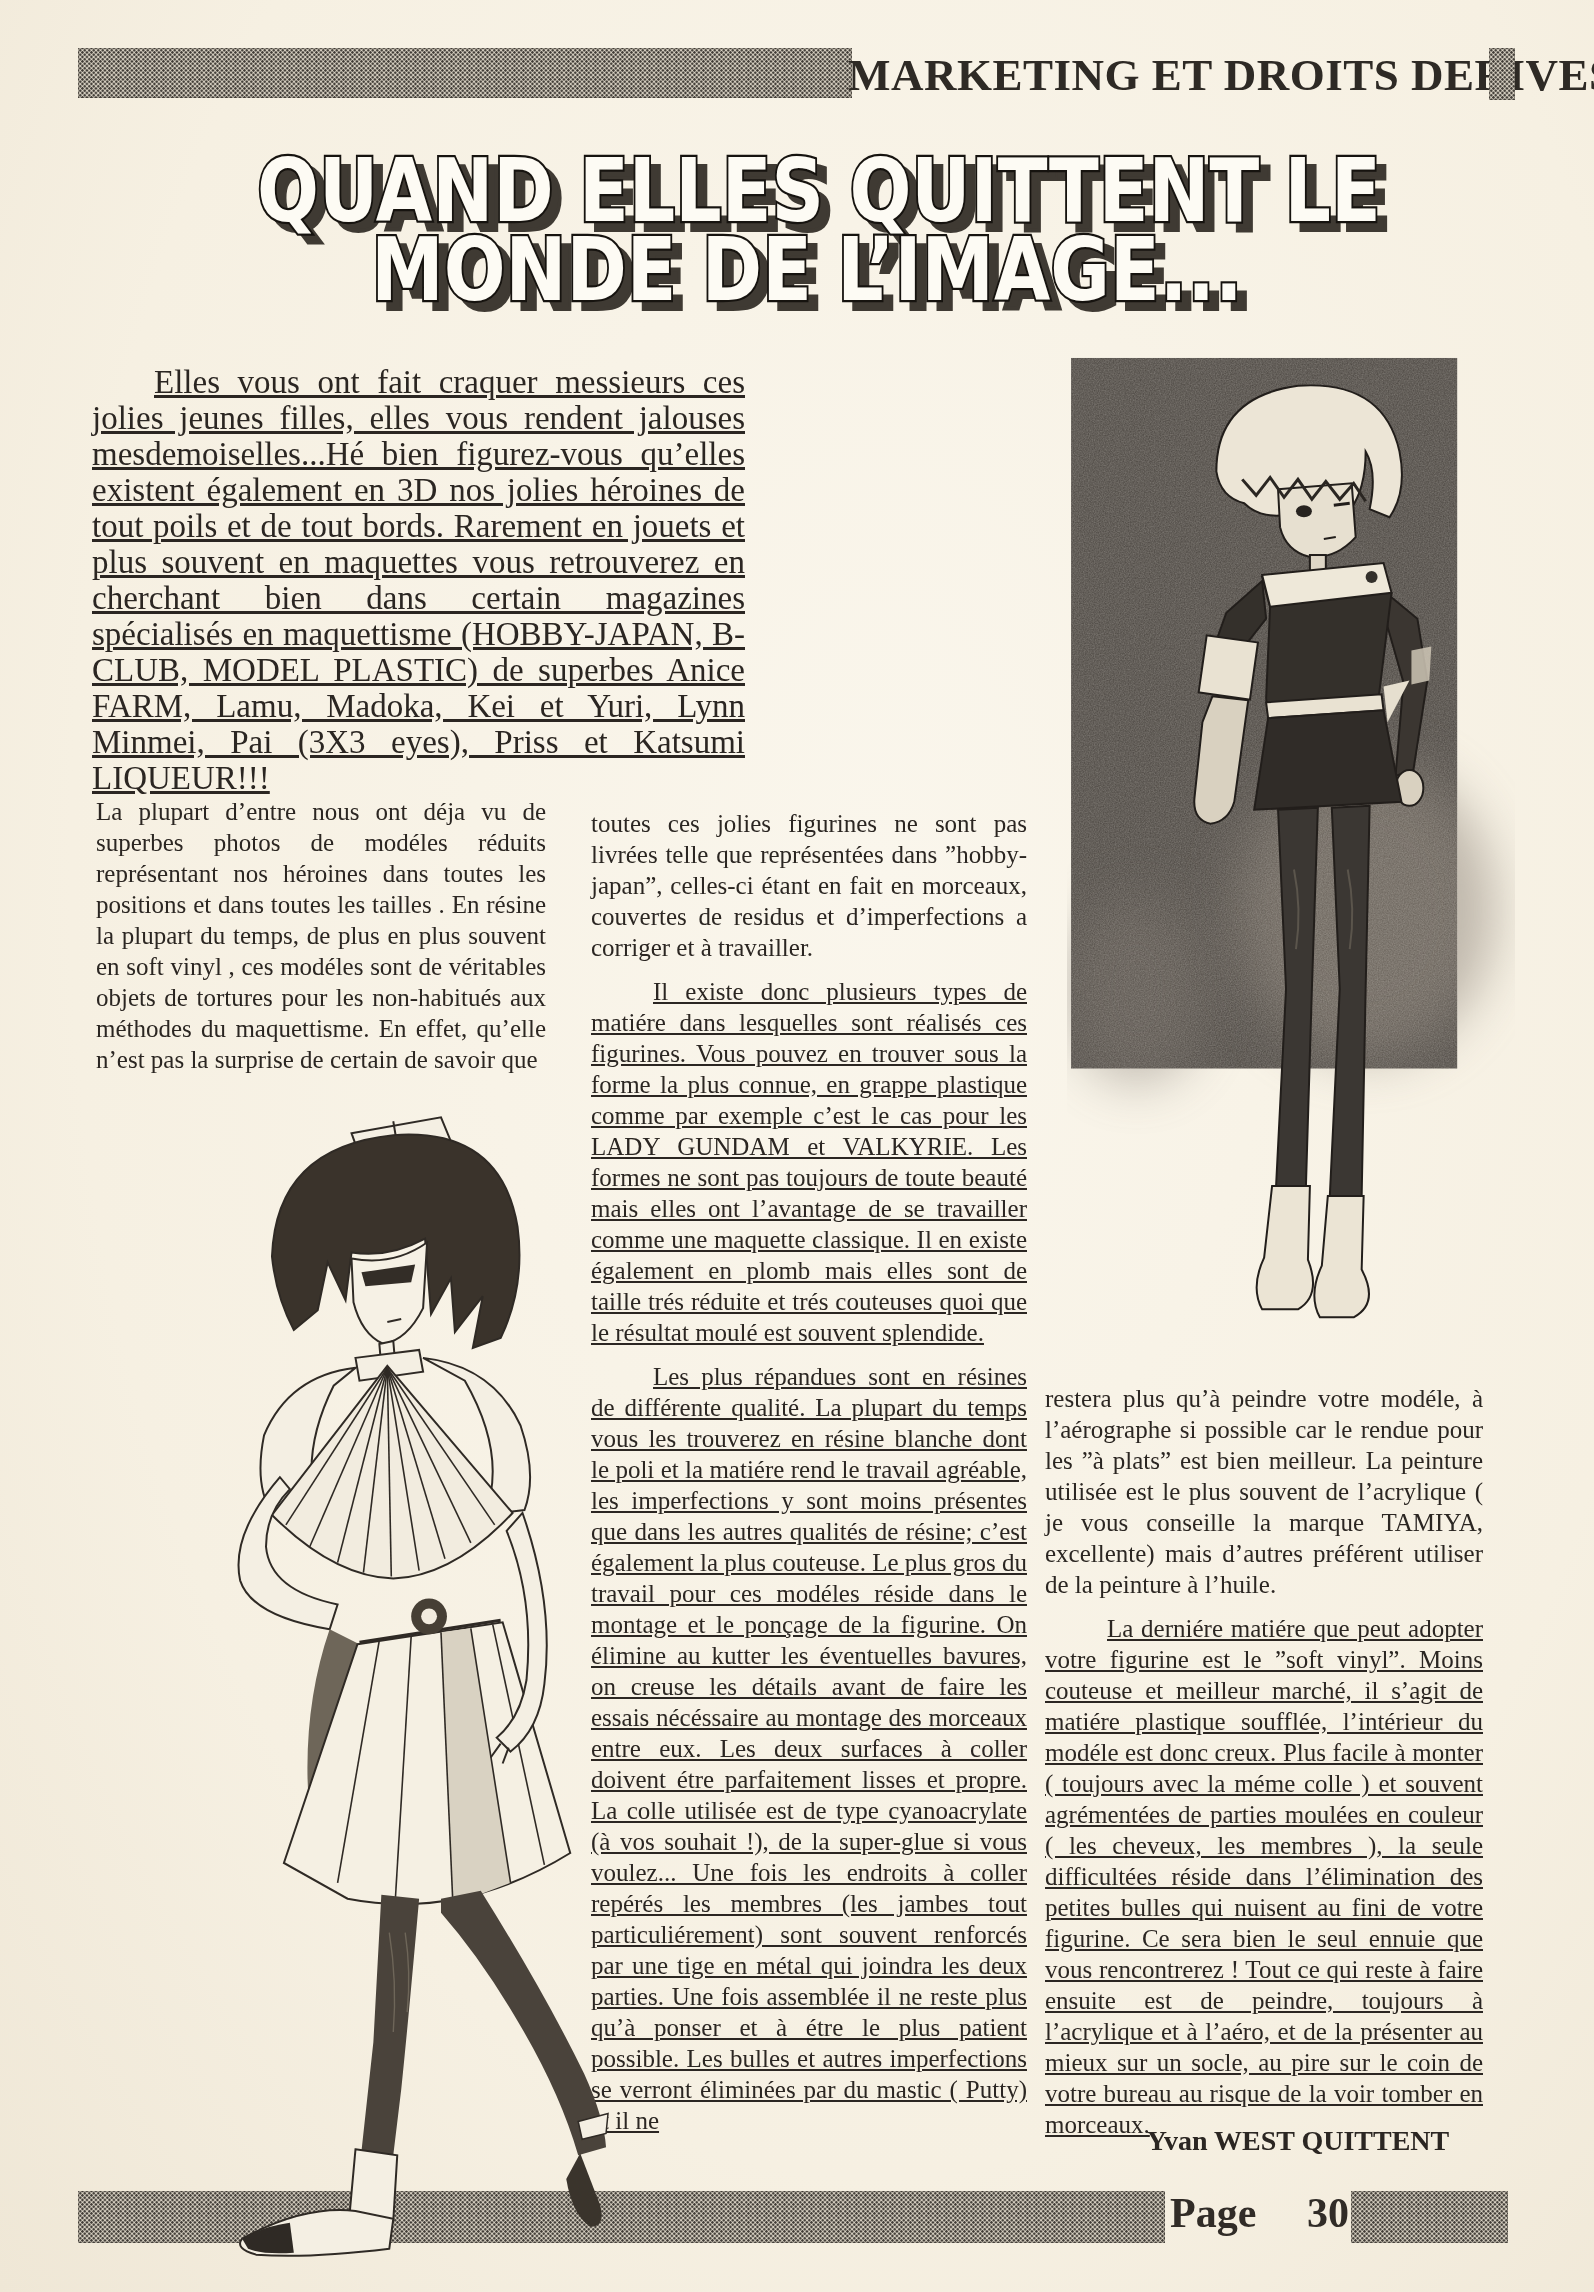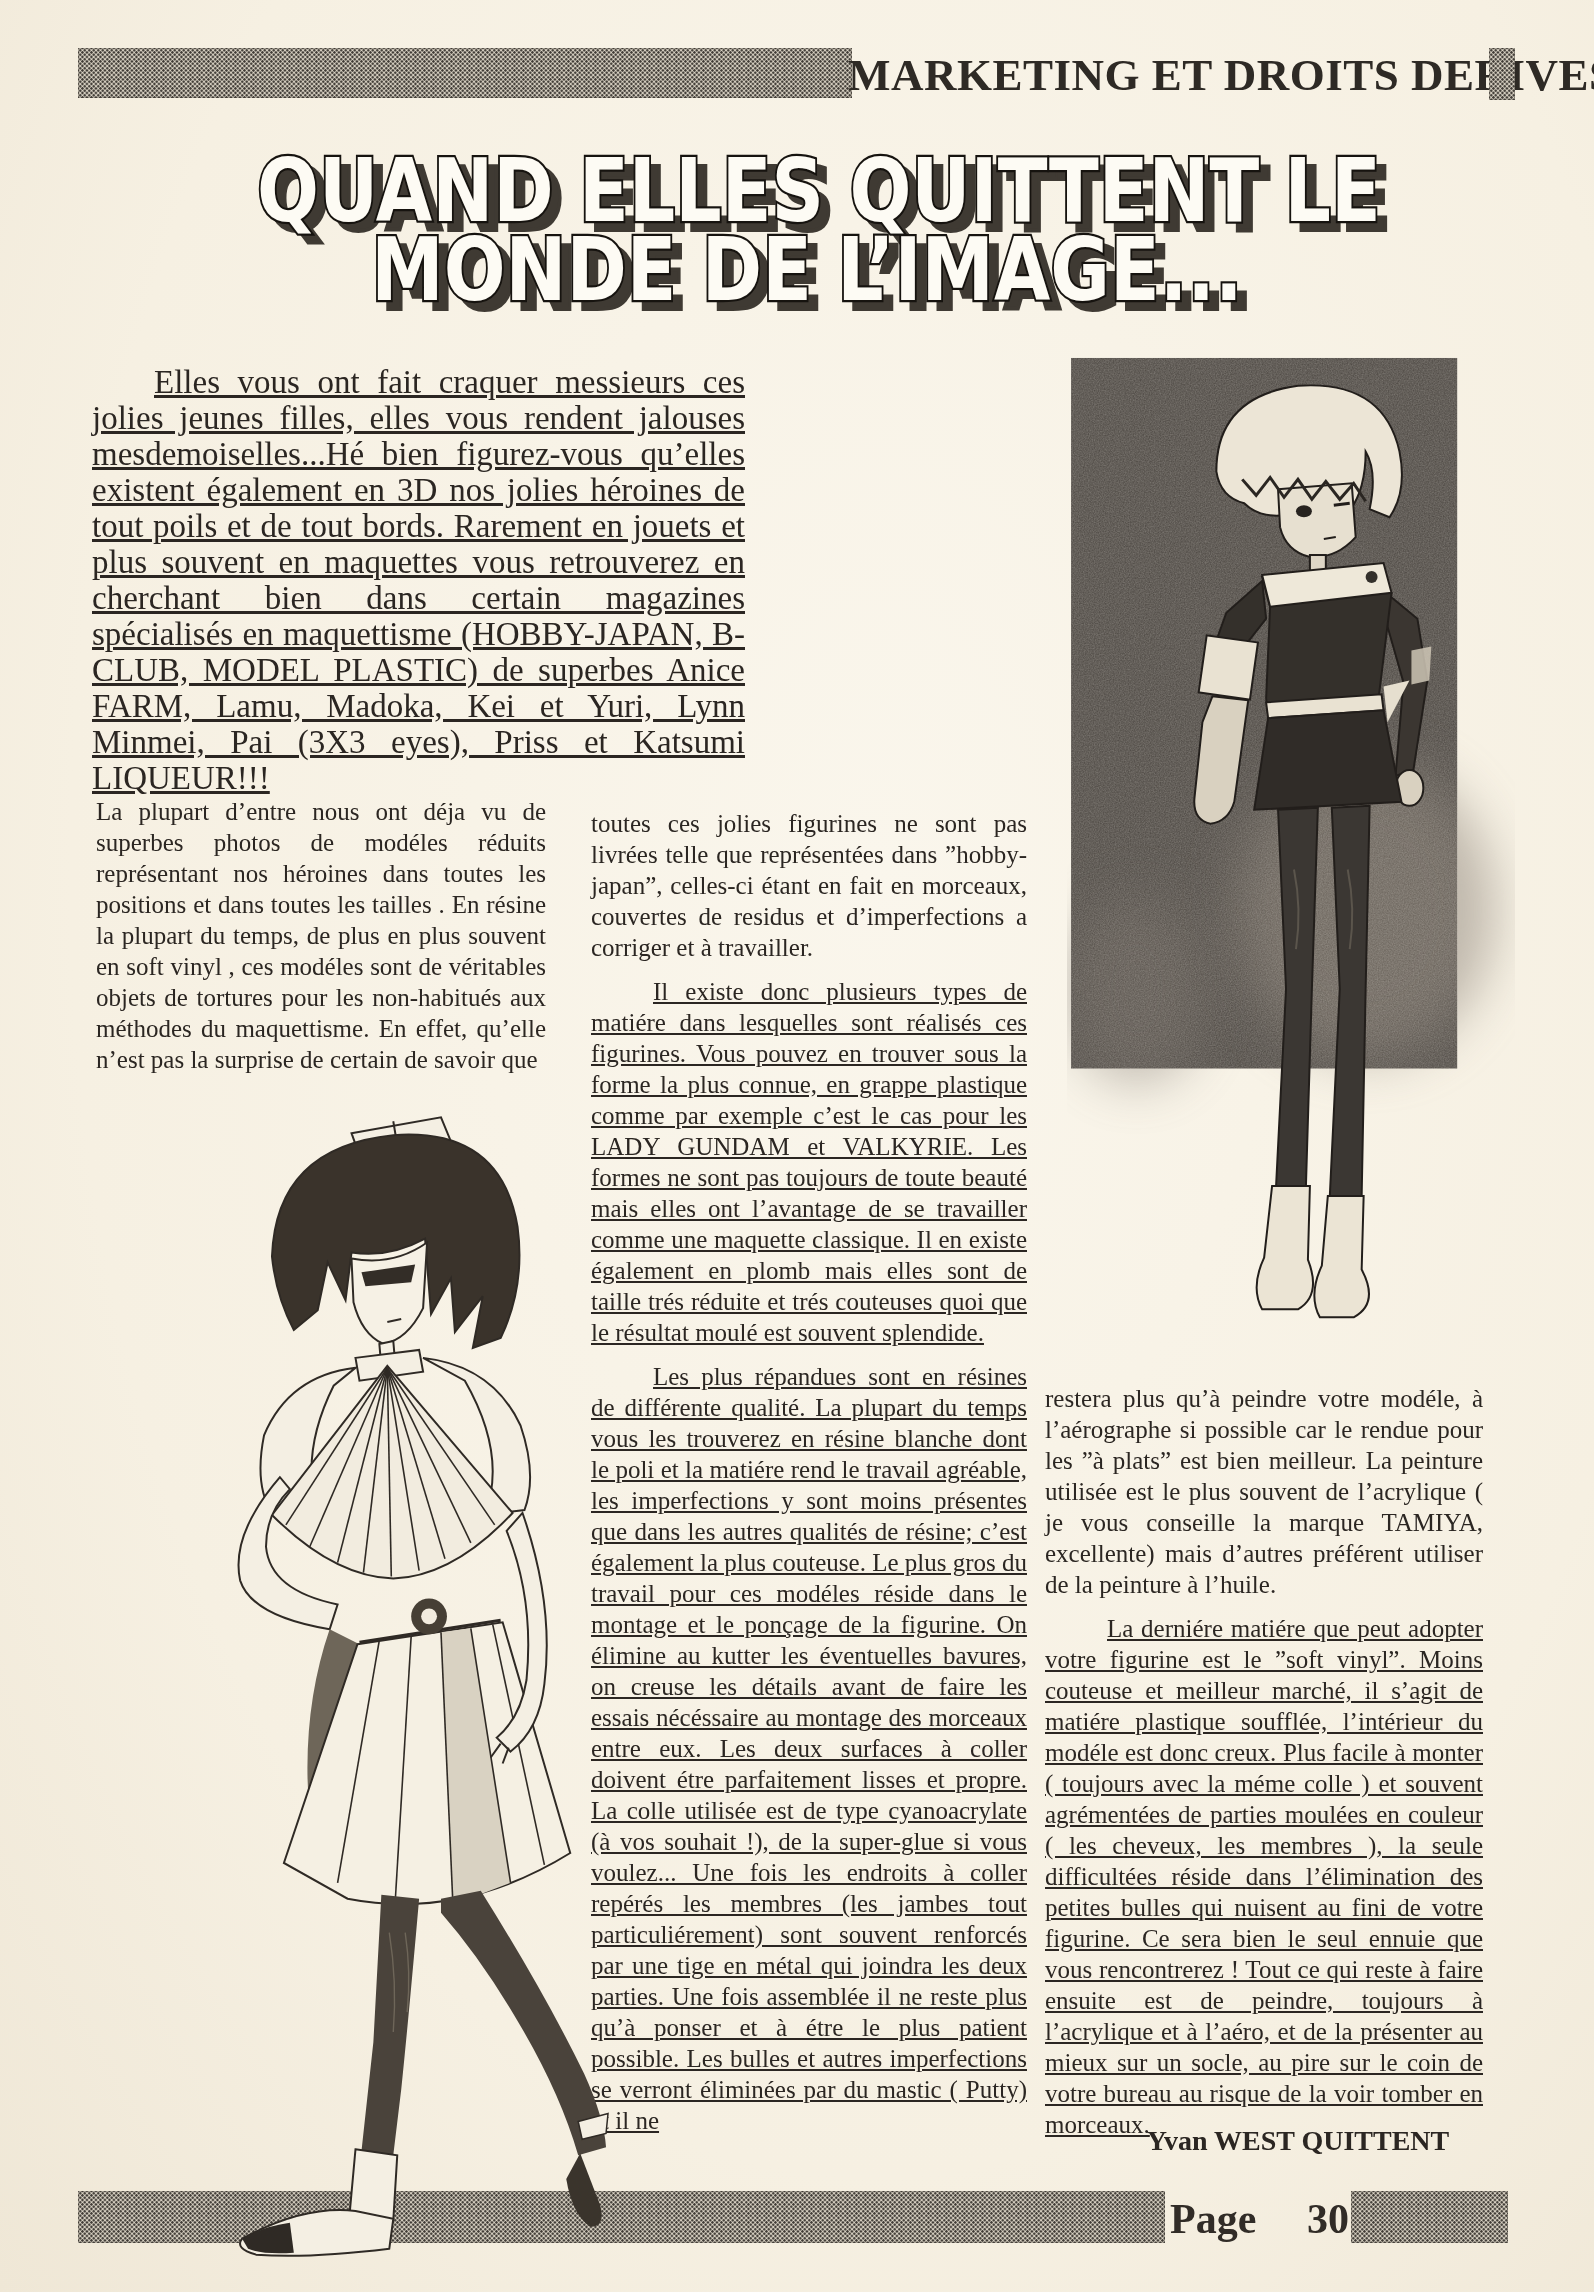--- a/index.html
+++ b/index.html
@@ -50,21 +50,21 @@
   }
   
   #figurine-photo{position:absolute;left:1067px;top:352px;z-index:1;}
   #girl-illustration{position:absolute;left:95px;top:1087px;z-index:3;}
   
   .footer-bar{position:absolute;top:2191px;height:52px;z-index:1;}
   #footer-bar-left{left:78px;width:1087px;}
   #footer-bar-right{left:1351px;width:157px;}
   #footer-page{
     position:absolute;left:1170px;top:2189px;width:179px;height:54px;z-index:2;
-    display:flex;align-items:flex-end;justify-content:space-between;
+    display:flex;align-items:flex-start;justify-content:space-between;
     font-size:42px;font-weight:bold;color:#312c27;
   }
   svg .ln{stroke:#2f2a25;fill:none;}
 </style>
 </head>
 <body>
 
 <div id="page">
 
   <div id="header-bar" class="hatch"></div>

